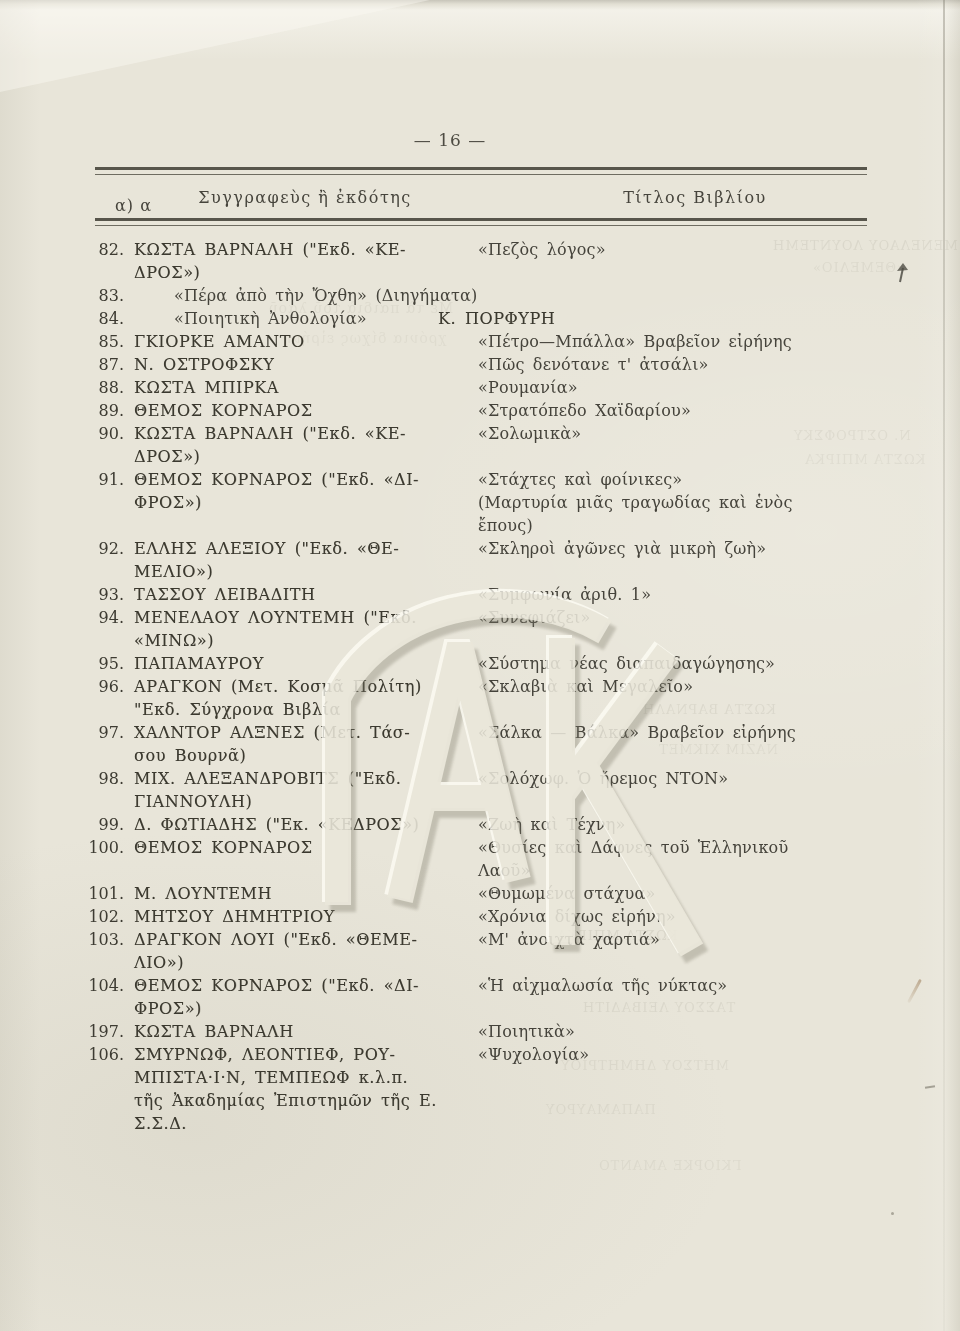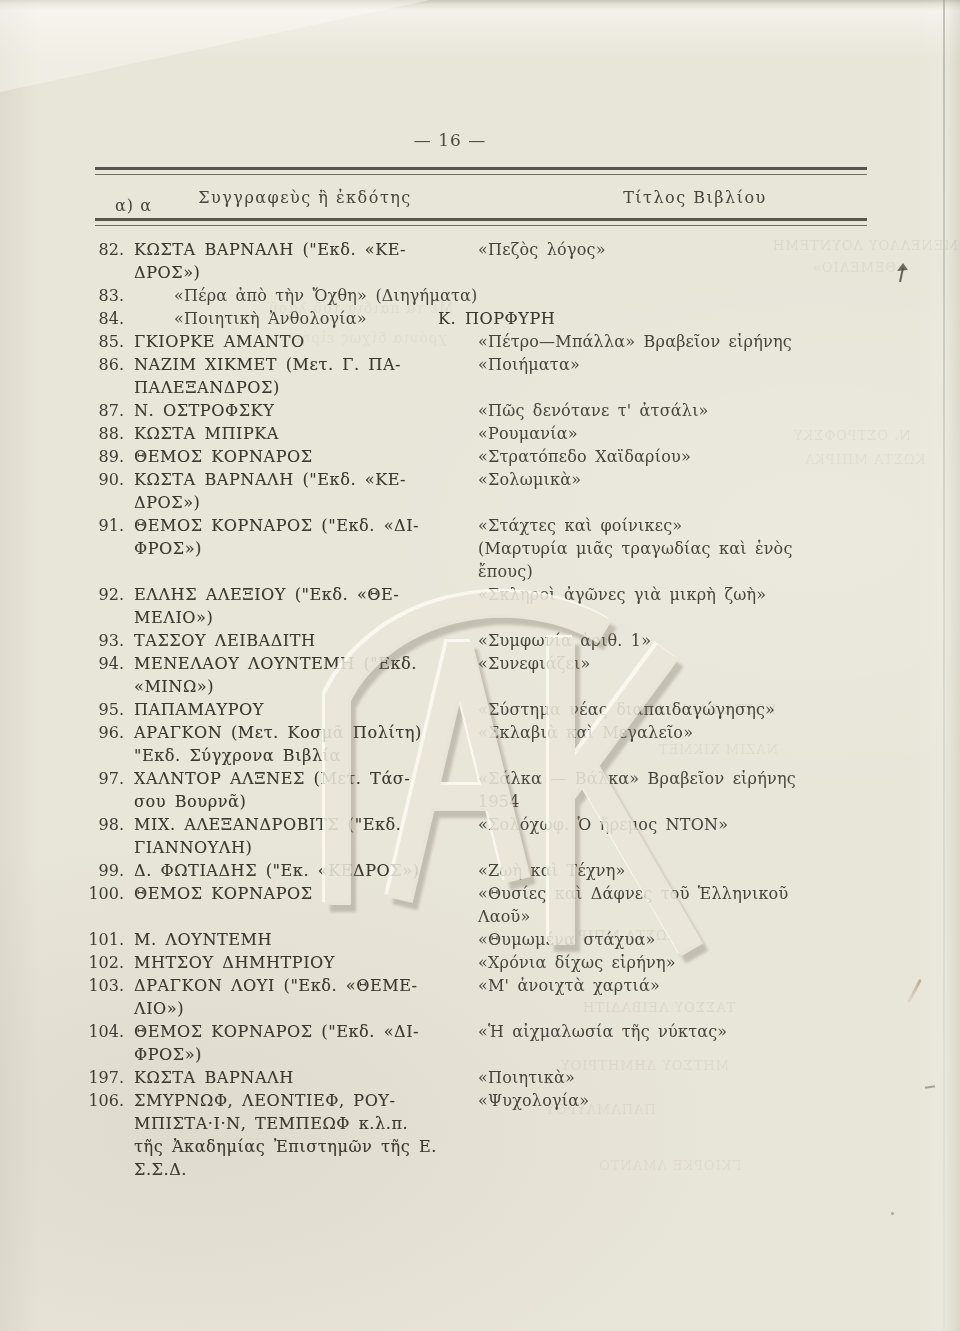--- a/index.html
+++ b/index.html
@@ -110,30 +110,20 @@
       <div class="entry">
         <div class="num">85.</div>
         <div class="cell author-cell">
           <div class="line">ΓΚΙΟΡΚΕ ΑΜΑΝΤΟ</div>
         </div>
         <div class="cell title-cell">
           <div class="line">«Πέτρο—Μπάλλα» Βραβεῖον εἰρήνης</div>
         </div>
       </div>
       <div class="entry">
-        <div class="num">86.</div>
-        <div class="cell author-cell">
-          <div class="line">ΝΑΖΙΜ ΧΙΚΜΕΤ (Μετ. Γ. ΠΑ-</div>
-          <div class="line">ΠΑΛΕΞΑΝΔΡΟΣ)</div>
-        </div>
-        <div class="cell title-cell">
-          <div class="line">«Ποιήματα»</div>
-        </div>
-      </div>
-      <div class="entry">
         <div class="num">87.</div>
         <div class="cell author-cell">
           <div class="line">Ν. ΟΣΤΡΟΦΣΚΥ</div>
         </div>
         <div class="cell title-cell">
           <div class="line">«Πῶς δενότανε τ' ἀτσάλι»</div>
         </div>
       </div>
       <div class="entry">
         <div class="num">88.</div>
@@ -224,21 +214,20 @@
         </div>
       </div>
       <div class="entry">
         <div class="num">97.</div>
         <div class="cell author-cell">
           <div class="line">ΧΑΛΝΤΟΡ ΑΛΞΝΕΣ (Μετ. Τάσ-</div>
           <div class="line">σου Βουρνᾶ)</div>
         </div>
         <div class="cell title-cell">
           <div class="line">«Σάλκα — Βάλκα» Βραβεῖον εἰρήνης</div>
-          <div class="line">1954</div>
         </div>
       </div>
       <div class="entry">
         <div class="num">98.</div>
         <div class="cell author-cell">
           <div class="line">ΜΙΧ. ΑΛΕΞΑΝΔΡΟΒΙΤΣ ("Εκδ.</div>
           <div class="line">ΓΙΑΝΝΟΥΛΗ)</div>
         </div>
         <div class="cell title-cell">
           <div class="line">«Σολόχωφ. Ὁ ἤρεμος ΝΤΟΝ»</div>

